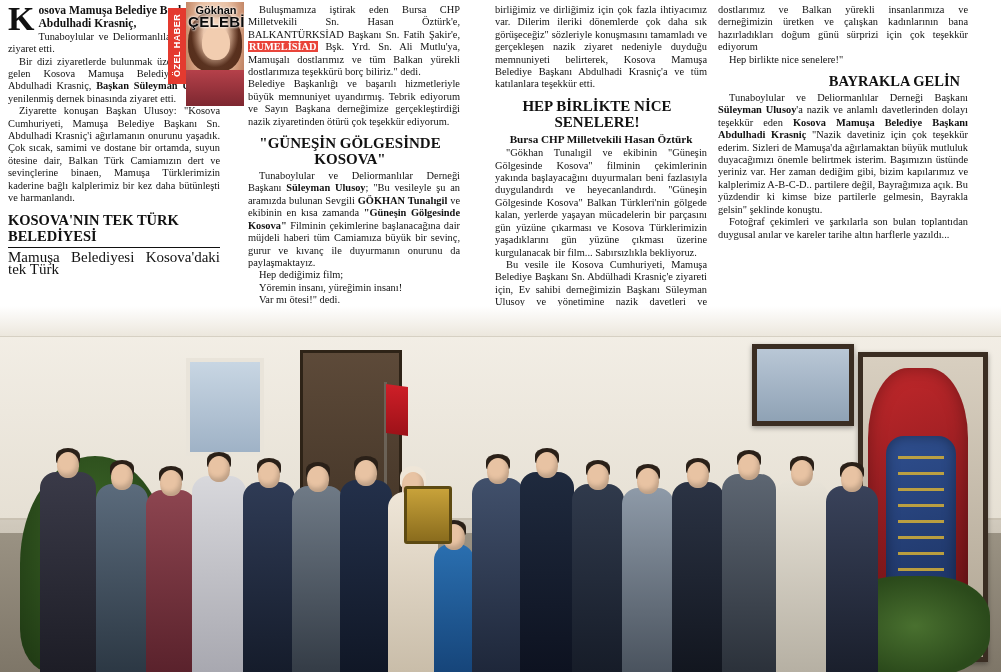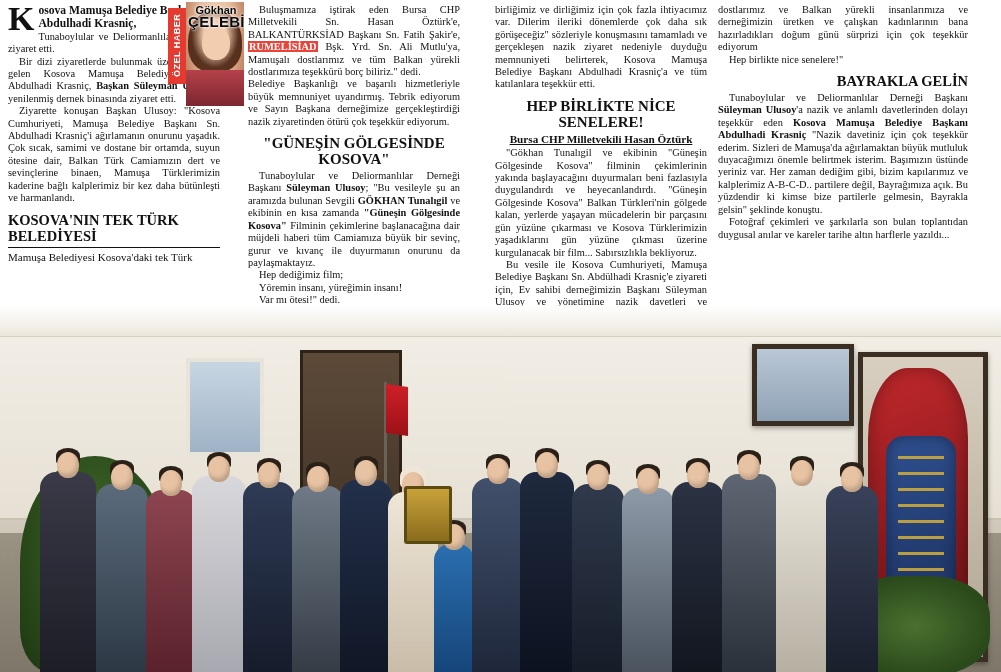--- a/index.html
+++ b/index.html
@@ -70,40 +70,39 @@
   .hl {
     background: #e9443a;
     color: #ffffff;
     font-weight: bold;
     padding: 0 1px;
   }
   .sec-head {
     font-weight: bold;
     font-size: 14.5px;
     line-height: 16px;
-    margin: 7px 0 3px 0;
+    margin: 7px 8px 3px 0;
     text-align: left;
   }
   .sec-head.center { text-align: center; font-size: 15px; }
   .sec-head.right { text-align: right; }
   .sub-head {
     font-weight: bold;
     font-size: 11.2px;
     text-align: center;
     margin: 2px 0 2px 0;
-    text-decoration: underline;
   }
   .rule {
     border: 0;
     border-top: 1px solid #111;
     margin: 3px 0 3px 0;
     height: 0;
   }
   .deck {
-    font-size: 11px;
+    font-size: 15px;
     line-height: 12.4px;
     margin: 2px 0 0 0;
   }
 
   
   .badge-box {
     position: absolute;
     left: 168px;
     top: 2px;
     width: 76px;

